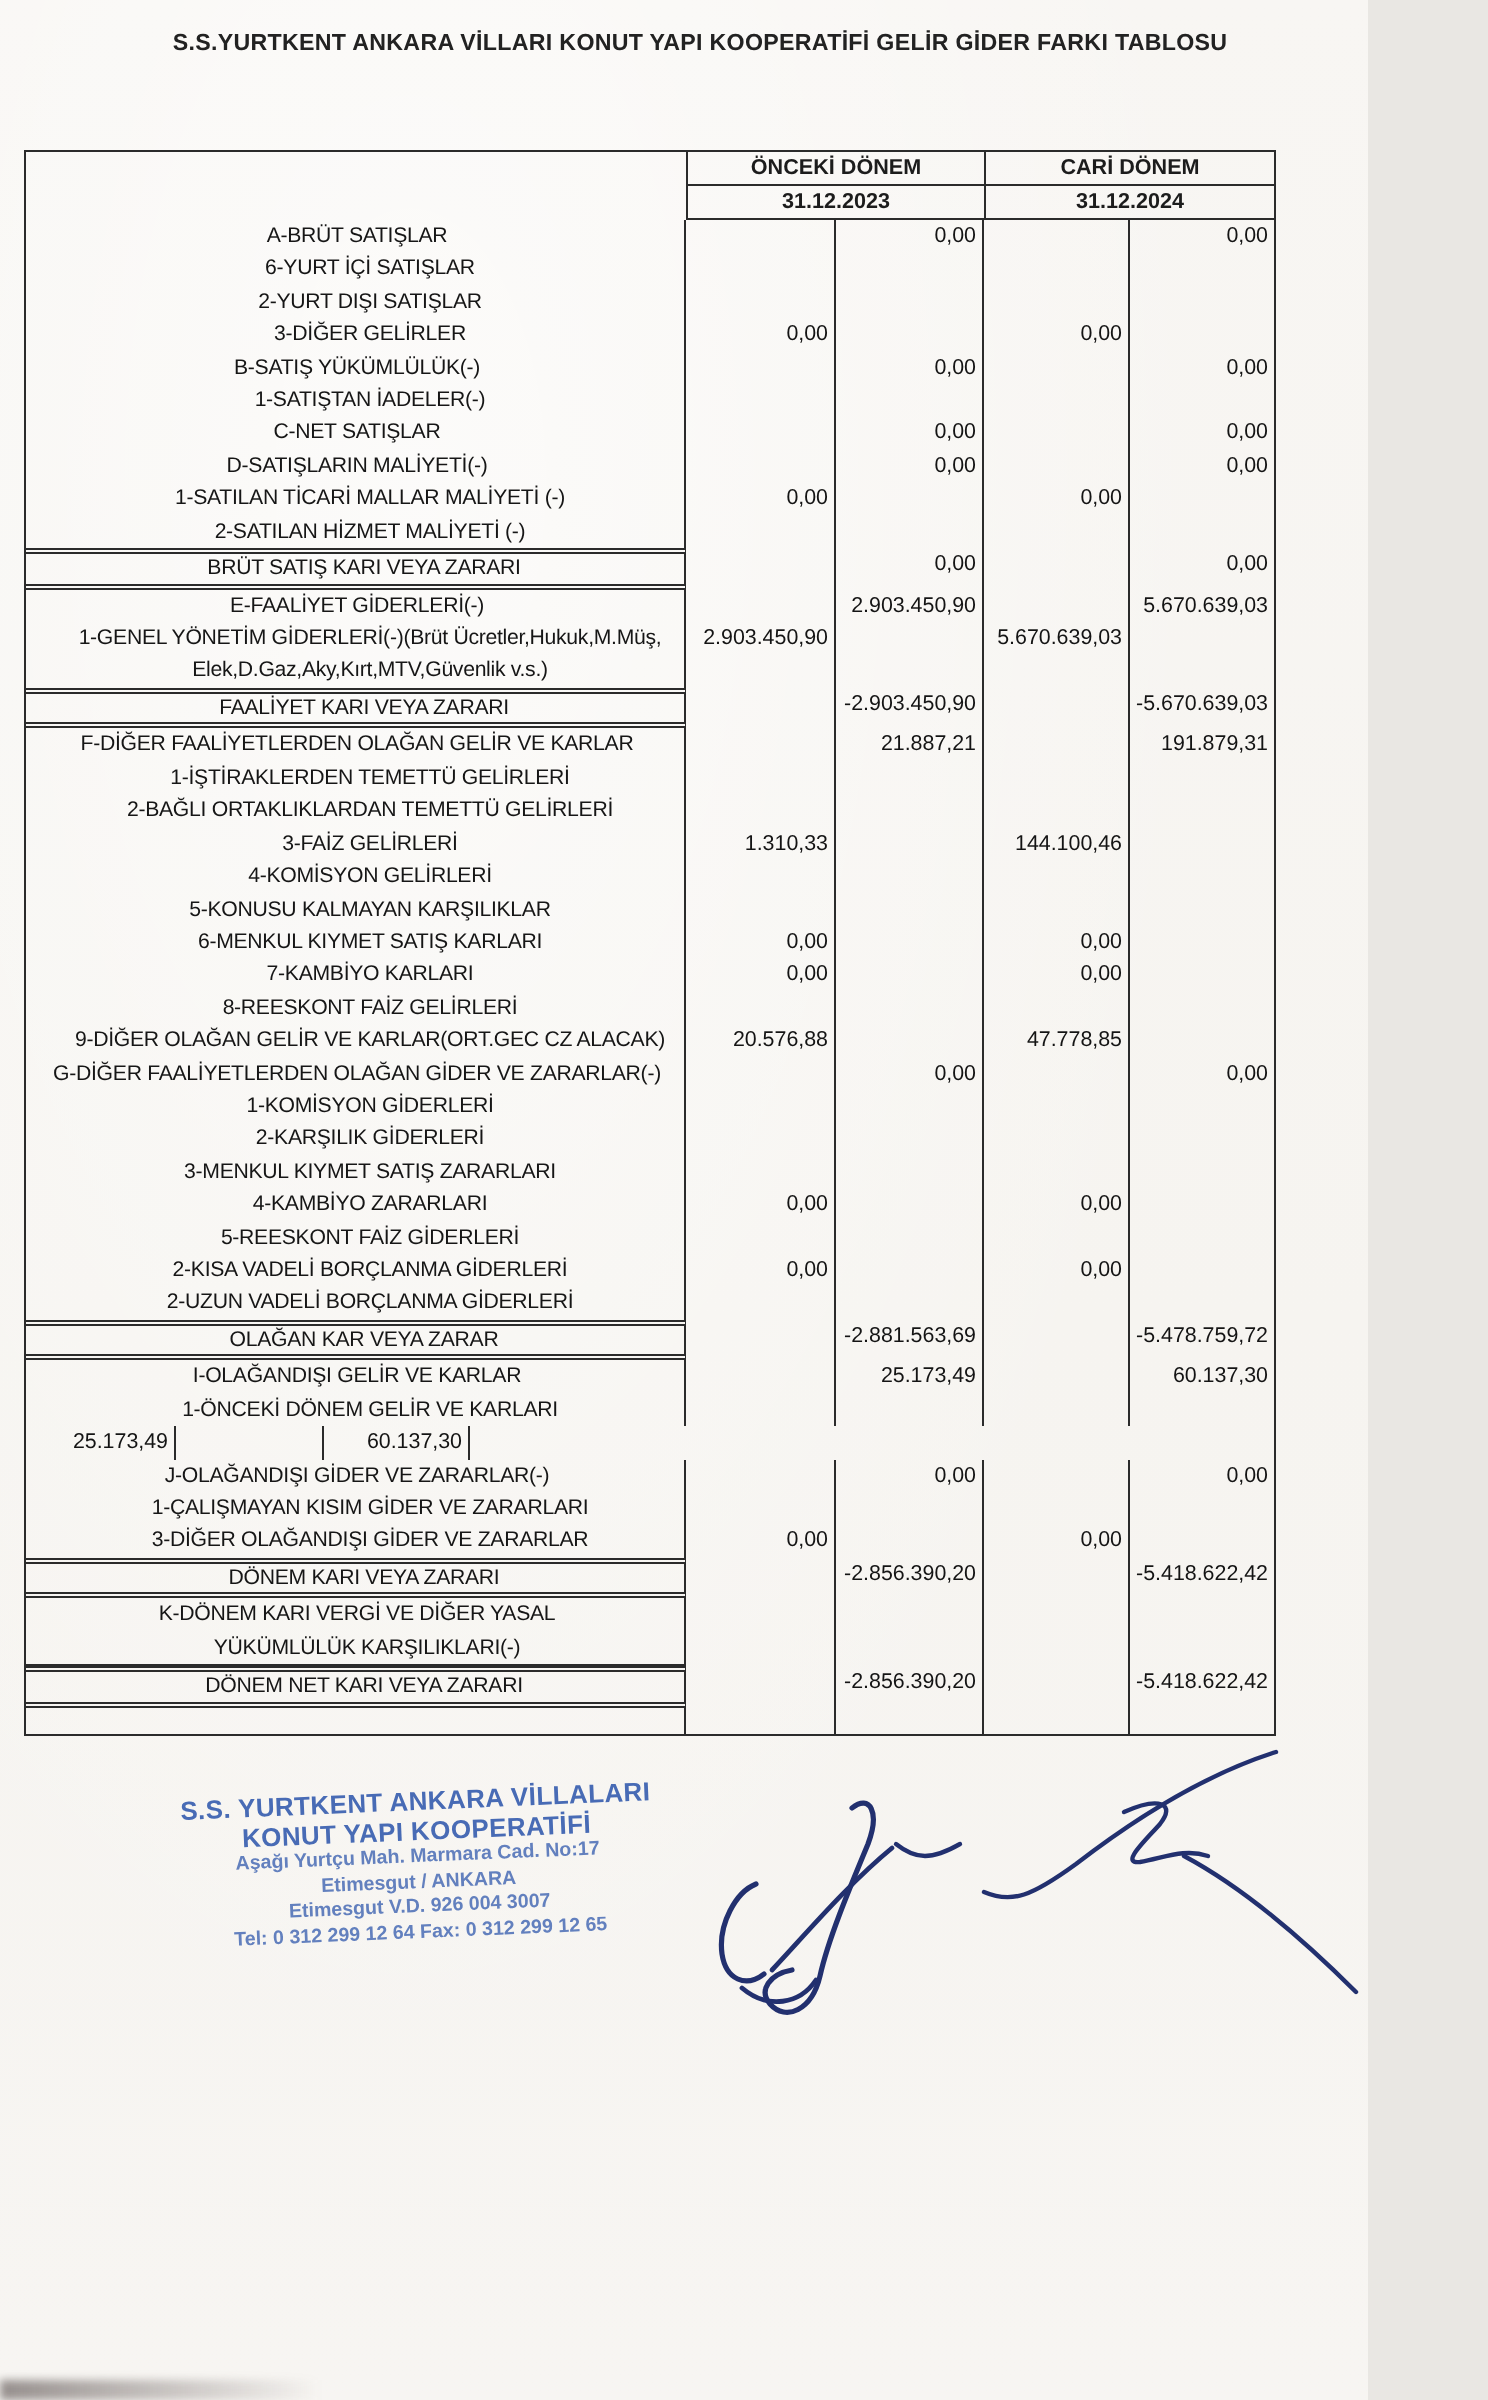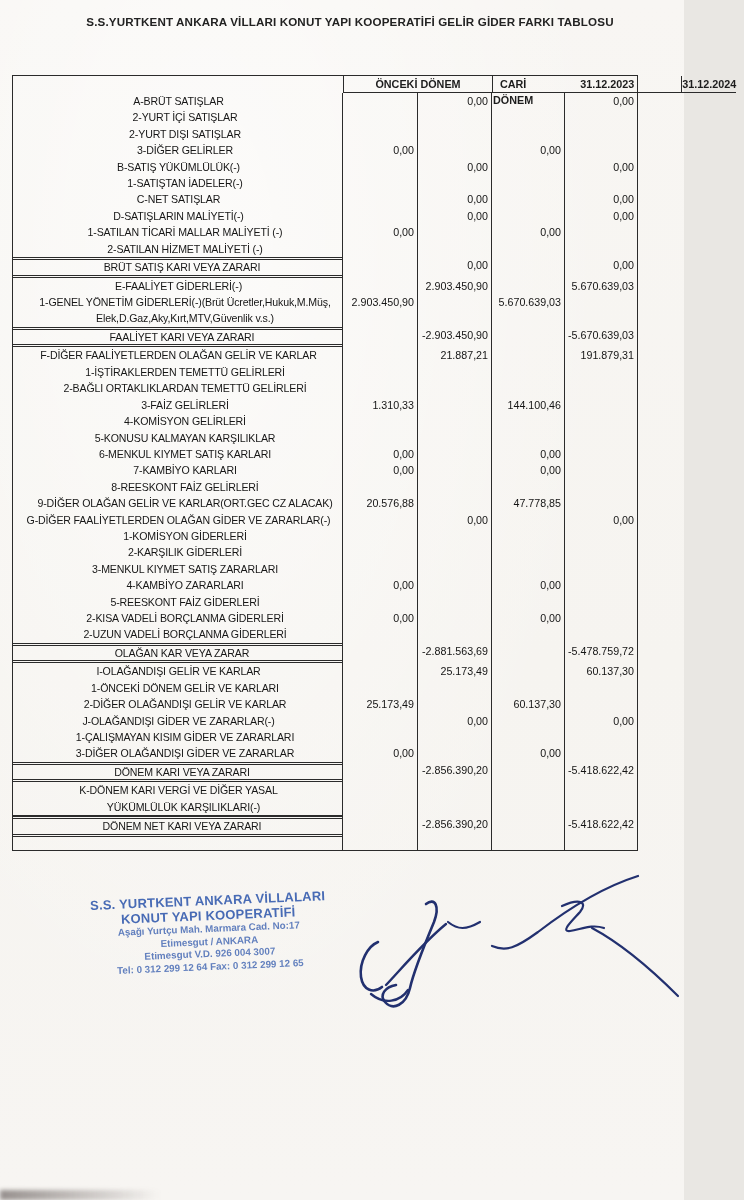--- a/index.html
+++ b/index.html
@@ -24,21 +24,21 @@
     color:#222;
   }
   
   .fin-table{
     position:absolute;left:12px;top:75px;width:624px;
     border:1.6px solid #2b2b2b;
     background:transparent;
   }
   .thead{display:flex;}
   .th-spacer{flex:0 0 330px;border-right:1.3px solid #2b2b2b;}
-  .th-group{flex:1;display:flex;}
+  .th-group{flex:1;display:flex;flex-direction:column;}
   .th-row{display:flex;border-bottom:1.2px solid #2b2b2b;}
   .th{
     text-align:center;font-size:10.8px;font-weight:bold;
     line-height:16px;height:16px;color:#1c1c1c;
   }
   .th.prev{flex:0 0 148px;border-right:1.2px solid #2b2b2b;}
   .th.curr{flex:1;}
   .th.date{font-weight:bold;}
   
   .row{display:flex;align-items:stretch;}
@@ -116,21 +116,21 @@
           <div class="cell label ind0">
             <p>A-BRÜT SATIŞLAR</p>
           </div>
           <div class="cell num c1"></div>
           <div class="cell num c2">0,00</div>
           <div class="cell num c3"></div>
           <div class="cell num c4">0,00</div>
         </div>
         <div class="row normal">
           <div class="cell label ind1">
-            <p>2-YURT İÇİ SATIŞLAR</p>
+            <p>6-YURT İÇİ SATIŞLAR</p>
           </div>
           <div class="cell num c1"></div>
           <div class="cell num c2"></div>
           <div class="cell num c3"></div>
           <div class="cell num c4"></div>
         </div>
         <div class="row normal">
           <div class="cell label ind1">
             <p>2-YURT DIŞI SATIŞLAR</p>
           </div>
@@ -422,23 +422,20 @@
         <div class="row normal">
           <div class="cell label ind1">
             <p>1-ÖNCEKİ DÖNEM GELİR VE KARLARI</p>
           </div>
           <div class="cell num c1"></div>
           <div class="cell num c2"></div>
           <div class="cell num c3"></div>
           <div class="cell num c4"></div>
         </div>
         <div class="row normal">
-          <div class="cell label ind1">
-            <p>2-DİĞER OLAĞANDIŞI GELİR VE KARLAR</p>
-          </div>
           <div class="cell num c1">25.173,49</div>
           <div class="cell num c2"></div>
           <div class="cell num c3">60.137,30</div>
           <div class="cell num c4"></div>
         </div>
         <div class="row normal">
           <div class="cell label ind0">
             <p>J-OLAĞANDIŞI GİDER VE ZARARLAR(-)</p>
           </div>
           <div class="cell num c1"></div>

